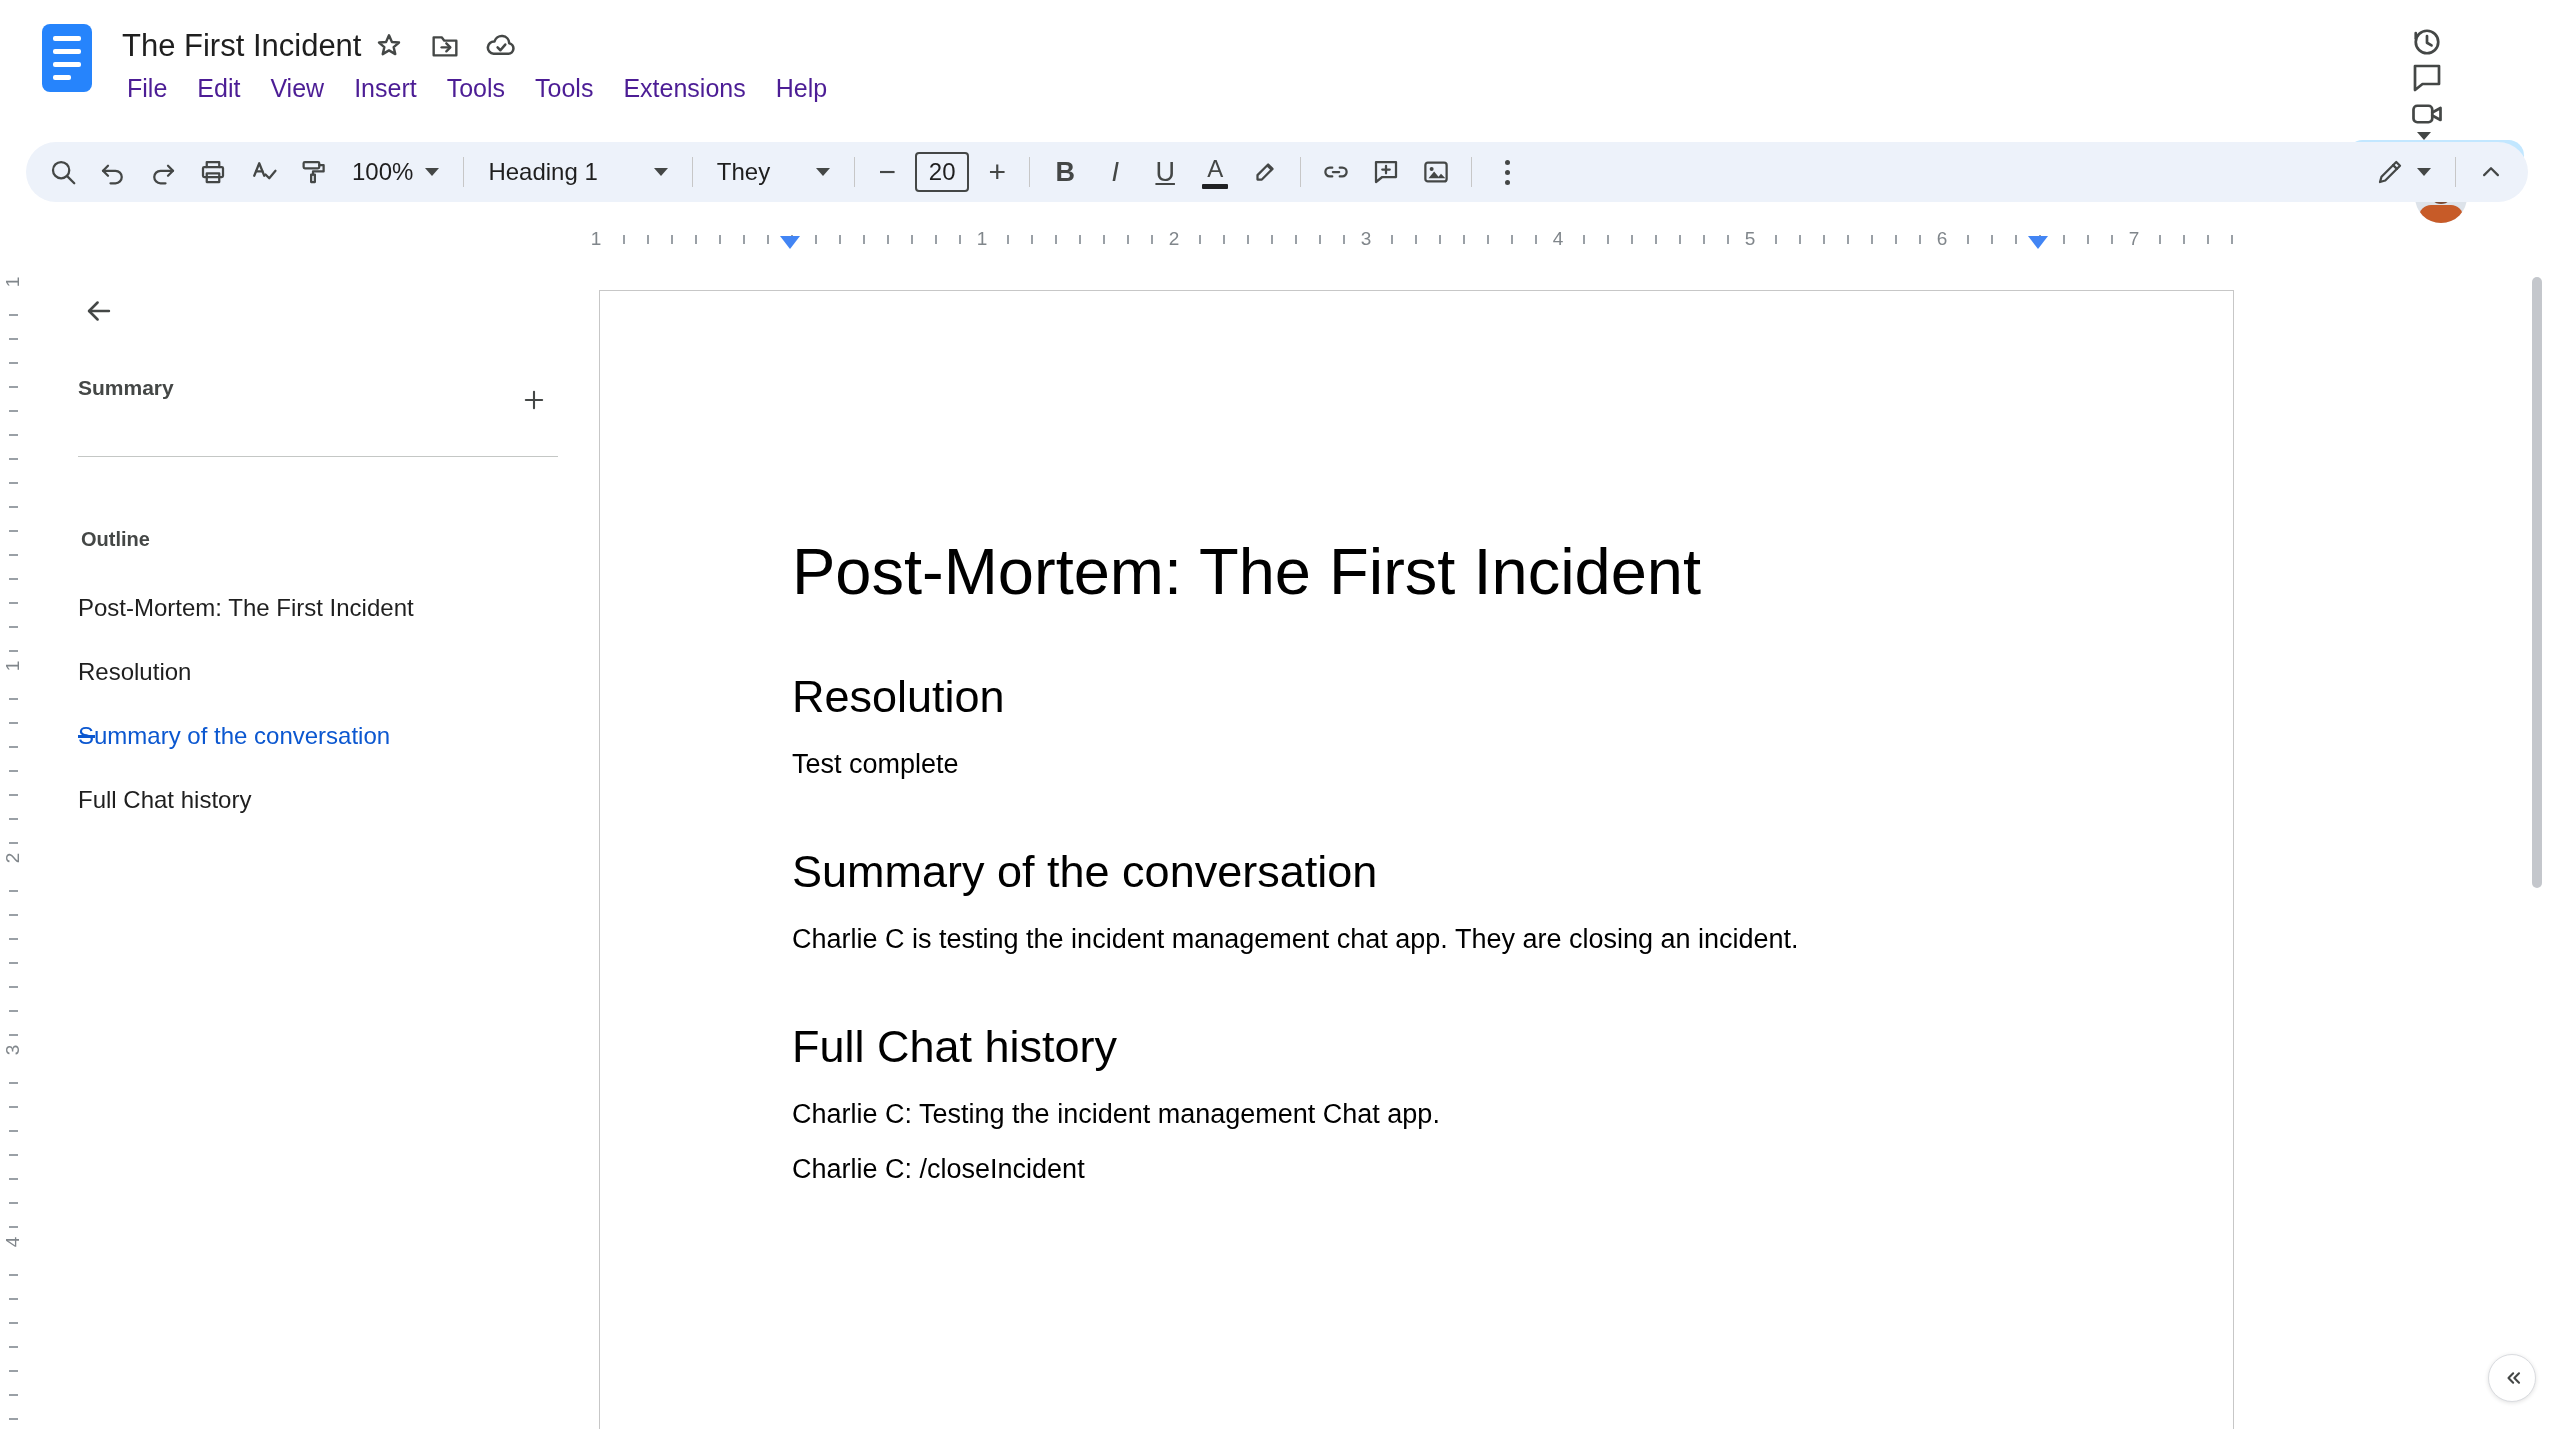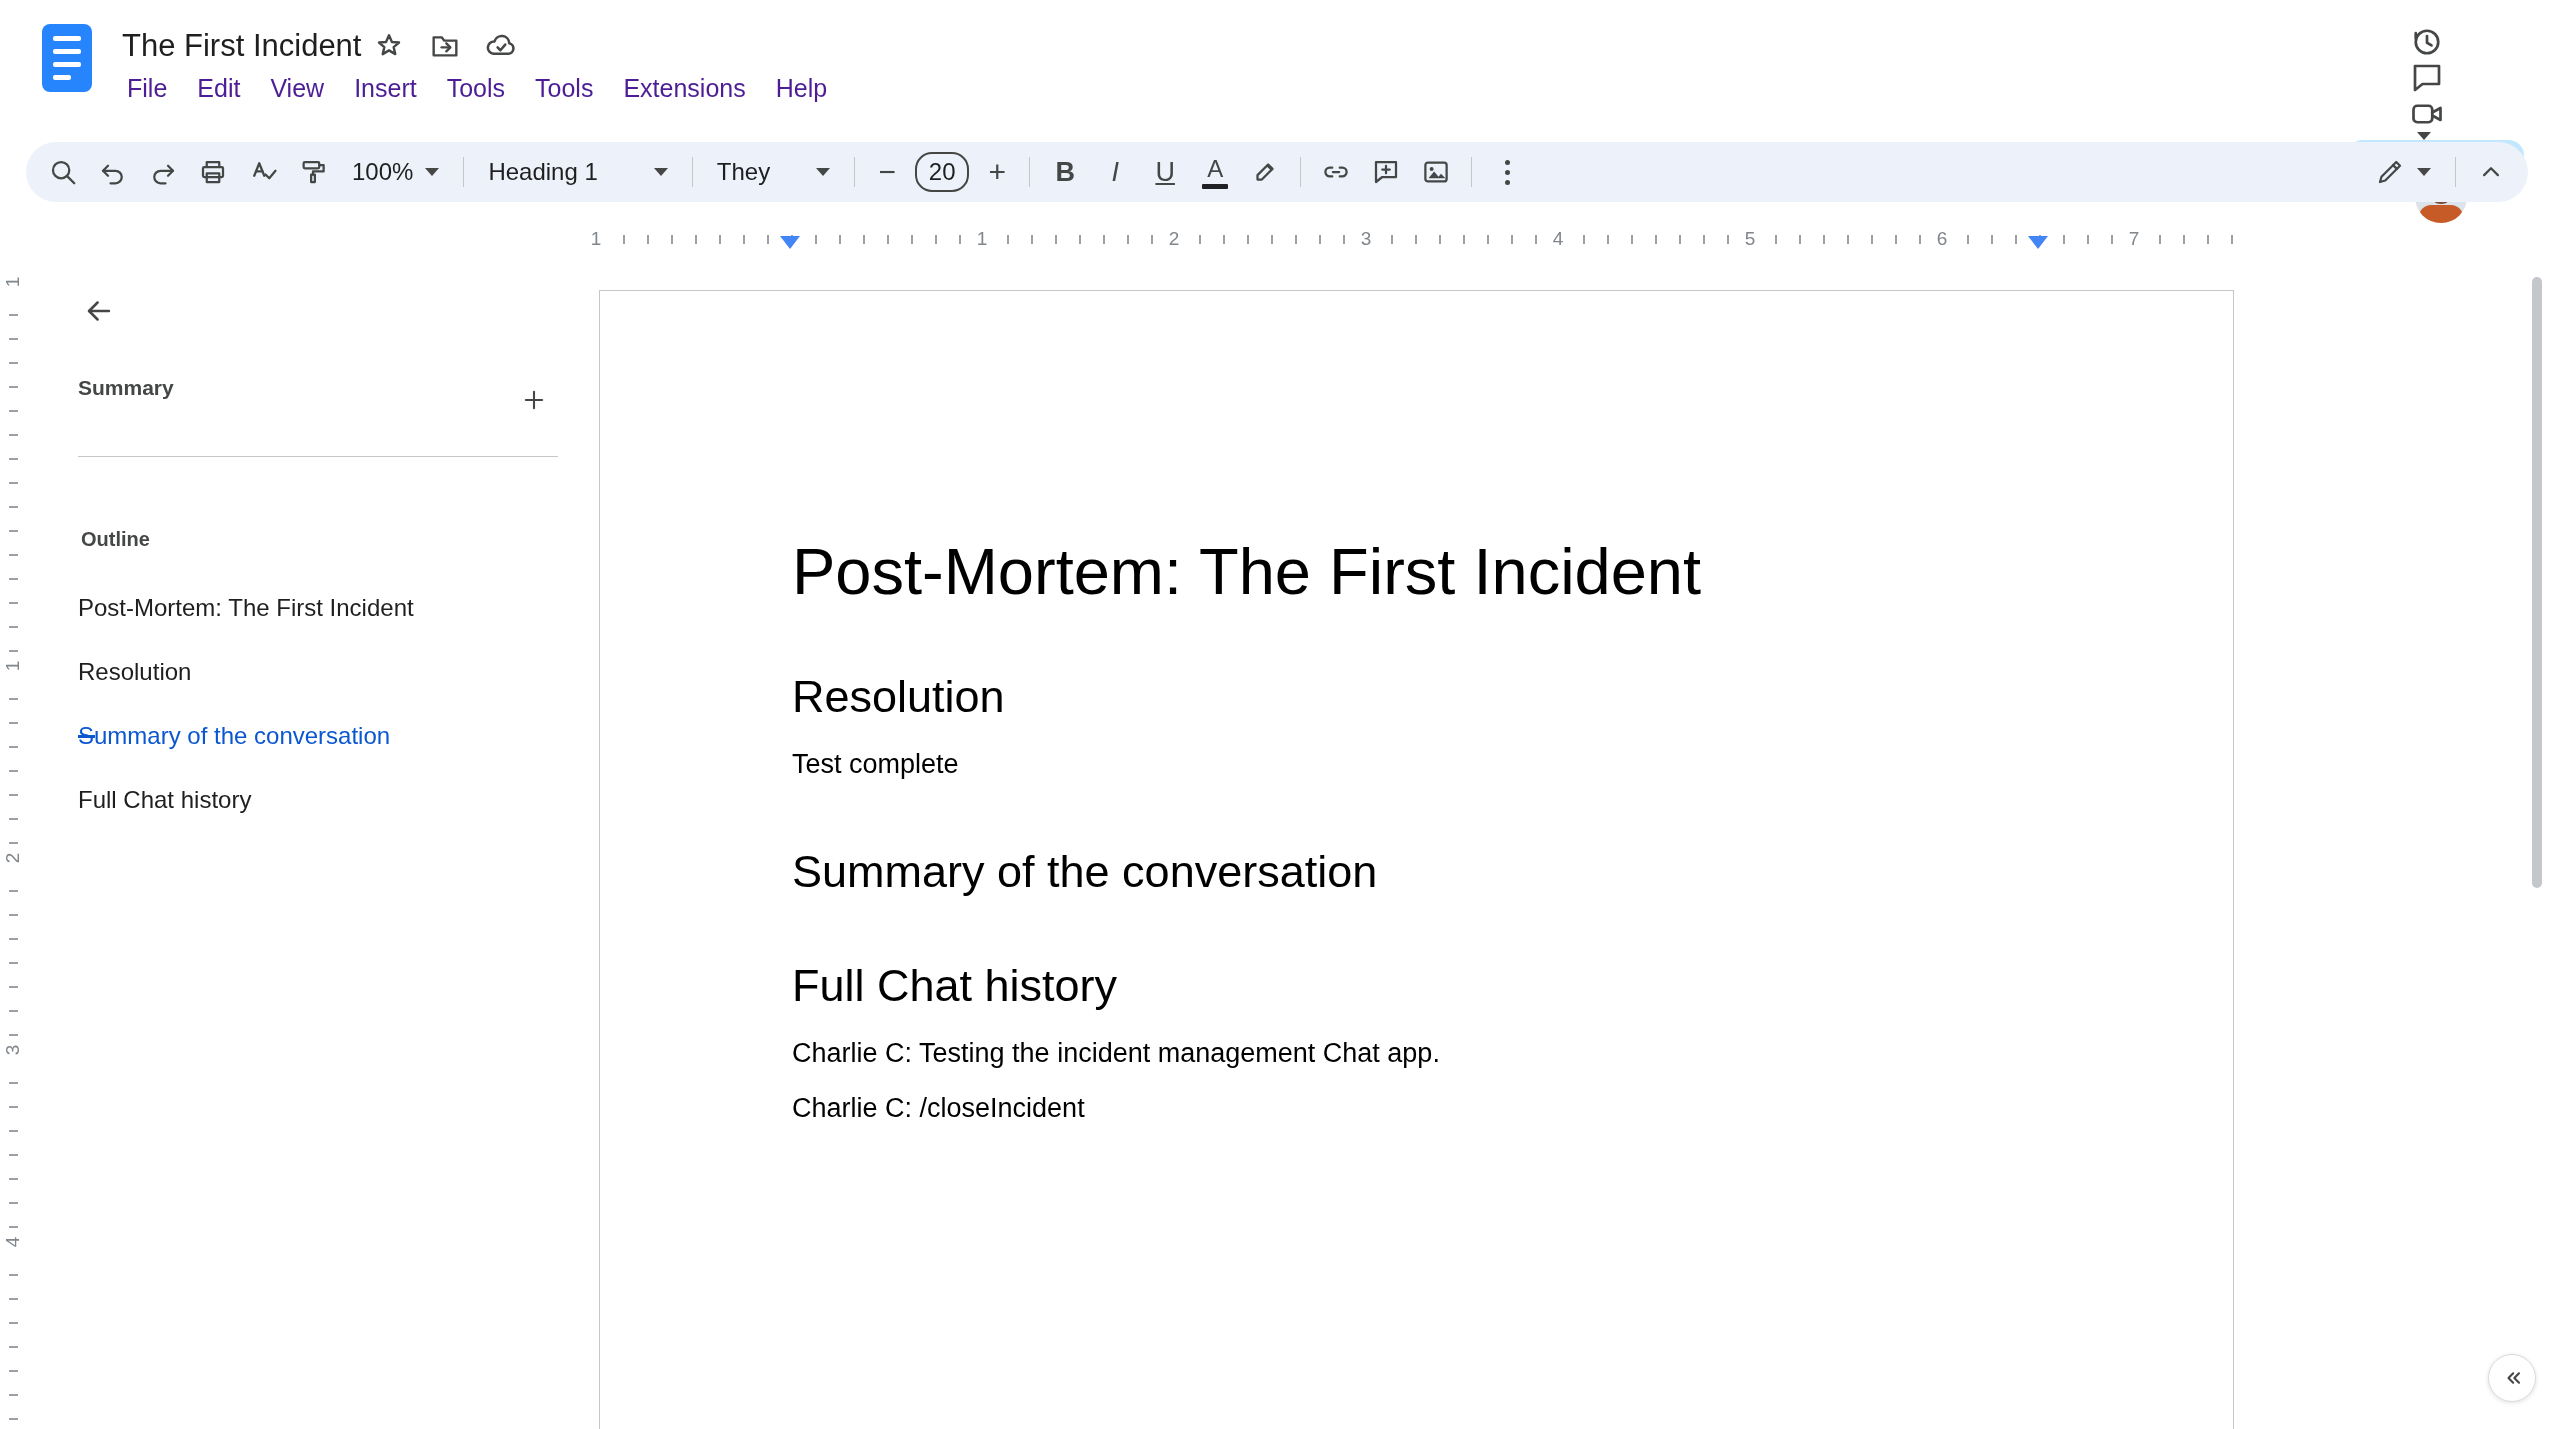--- a/index.html
+++ b/index.html
@@ -44,21 +44,21 @@
 
   
   .toolbar { position:absolute; left:26px; right:26px; top:142px; height:60px; background:#edf2fa;
     border-radius:30px; display:flex; align-items:center; padding:0 12px; }
   .tb-btn { width:50px; height:50px; flex:none; }
   .tb-btn svg { width:30px; height:30px; }
   .tb-divider { width:1px; height:30px; background:#c7c7c7; margin:0 10px; flex:none; }
   .tb-select { display:flex; align-items:center; gap:12px; height:44px; padding:0 14px; border-radius:8px;
     font-size:24px; color:#1f1f1f; cursor:pointer; white-space:nowrap; }
   .fs-btn { width:44px; height:44px; font-size:30px; color:#444746; }
-  .fs-box { width:54px; height:40px; border:2px solid #444746; border-radius:17px; margin:0 6px;
+  .fs-box { width:54px; height:40px; border:2px solid #444746; border-radius:4px; margin:0 6px;
     display:flex; align-items:center; justify-content:center; font-size:24px; color:#1f1f1f; cursor:text; background:transparent; }
   .fmt-letter { font-size:27px; color:#444746; }
   .tc-wrap { display:flex; flex-direction:column; align-items:center; justify-content:center; }
   .tc-wrap .A { font-size:24px; line-height:26px; color:#444746; }
   .tc-wrap .bar { width:26px; height:5px; background:#202124; border-radius:1px; margin-top:2px; }
   .dots { display:flex; flex-direction:column; gap:5px; }
   .dots i { width:5px; height:5px; border-radius:50%; background:#444746; }
   .toolbar-right { margin-left:auto; display:flex; align-items:center; }
 
   
@@ -366,20 +366,21 @@
   <div class="outline-item active">Summary of the conversation</div>
   <div class="outline-item">Full Chat history</div>
 </div>
 
 <div class="page">
   <div class="page-content">
     <div class="doc-h1">Post-Mortem: The First Incident</div>
     <div class="doc-h2">Resolution</div>
     <p class="doc-p">Test complete</p>
     <div class="doc-h2">Summary of the conversation</div>
+    <p class="doc-p">Charlie C is testing the incident management chat app. They are closing an incident.</p>
     <div class="doc-h2">Full Chat history</div>
     <p class="doc-p">Charlie C: Testing the incident management Chat app.</p>
     <p class="doc-p cont">Charlie C: /closeIncident</p>
   </div>
 </div>
 
 <div class="scrollbar"></div>
 <span class="iconbtn expand-btn">
   <svg class="sicon" viewBox="0 0 24 24">
     <path d="M13 8l-4 4 4 4"></path>

